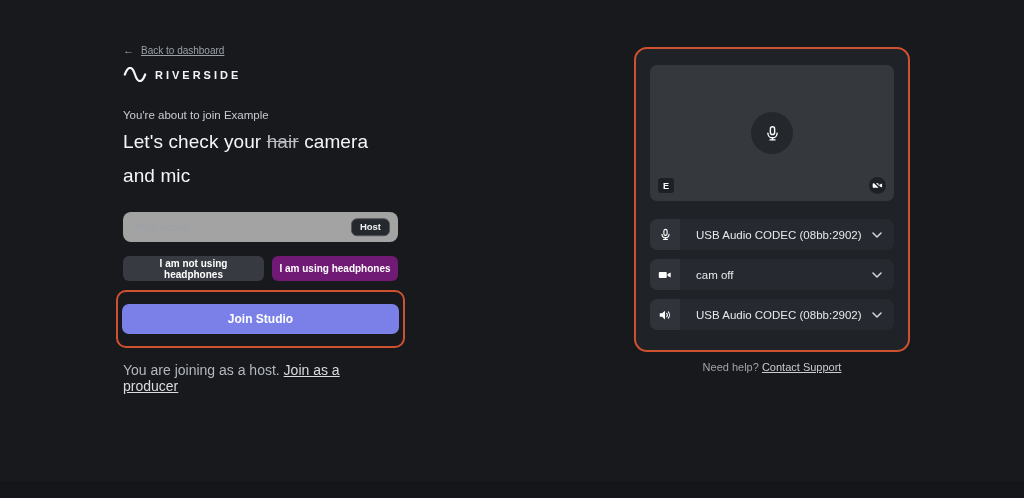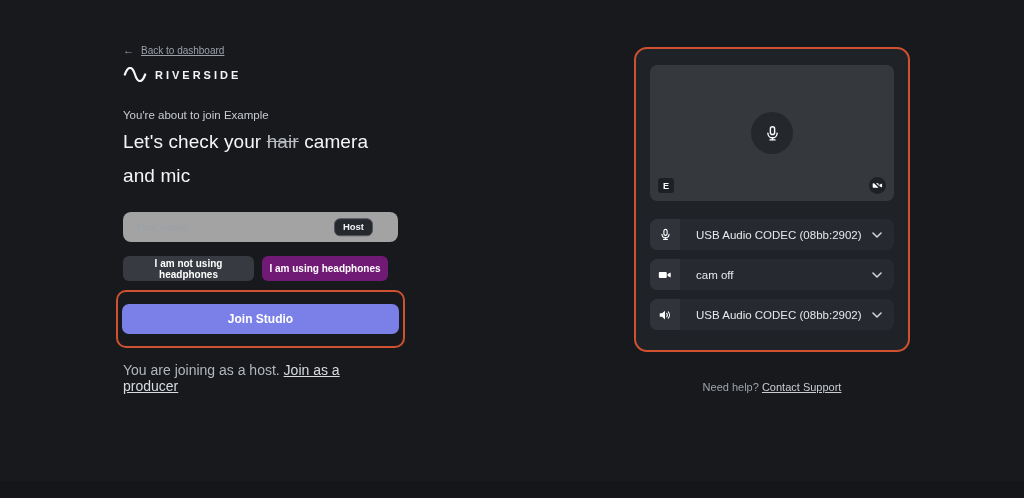--- a/index.html
+++ b/index.html
@@ -32,33 +32,33 @@
 
   .input-row { margin-top:19px; position:relative; }
   .name-input {
     width:100%; box-sizing:border-box; height:30px;
     border:none; border-radius:8px; background:#a3a3a3;
     padding:0 48px 0 12px; font-size:11px; color:#26282c;
     font-family:"Liberation Sans", sans-serif; outline:none;
   }
   .name-input::placeholder { color:#9aa0a8; }
   .host-badge {
-    position:absolute; right:25px; top:50%; transform:translateY(-50%);
+    position:absolute; right:8px; top:50%; transform:translateY(-50%);
     background:#25282d; border:1px solid #51555e; border-radius:6px;
     color:#f0f1f3; font-size:9.5px; font-weight:700; padding:3px 8px; line-height:1;
   }
 
   .toggle-row { margin-top:14px; display:flex; gap:8px; }
   .toggle {
     height:25px; border-radius:6px; border:none; cursor:pointer;
     font-size:10px; font-weight:700; color:#ffffff;
     display:flex; align-items:center; justify-content:center;
     font-family:"Liberation Sans", sans-serif;
   }
-  .toggle-off { background:#373a40; width:131px; }
+  .toggle-off { background:#373a40; width:141px; }
   .toggle-on  { background:#701a75; width:126px; }
 
   .join-wrapper {
     margin:9px -7px 0; border:2px solid #d0512f; border-radius:10px; padding:12px 4px;
   }
   .join-button {
     width:100%; height:30px; border:none; border-radius:7px; cursor:pointer;
     background:#7a80e7; color:#ffffff; font-size:12px; font-weight:700;
     font-family:"Liberation Sans", sans-serif;
   }
@@ -97,21 +97,21 @@
   .select-row.first { margin-top:18px; }
   .icon-cell {
     width:30px; height:31px; flex:0 0 30px; background:#30343a;
     border-radius:7px 0 0 7px;
     display:flex; align-items:center; justify-content:center;
   }
   .select-label { margin-left:16px; font-size:11.5px; color:#e7e9eb; flex:1; white-space:nowrap; overflow:hidden; }
   .chevron { margin-right:12px; flex:0 0 auto; display:flex; }
 
   .help-row {
-    position:absolute; left:634px; top:381px; width:276px;
+    position:absolute; left:634px; top:361px; width:276px;
     text-align:center; font-size:11px; color:#9fa4aa;
   }
   .help-link { color:#c9ccd0; text-decoration:underline; cursor:pointer; }
 </style>
 </head>
 <body>
 
 <div class="left-col">
 
   <div class="back-row">

